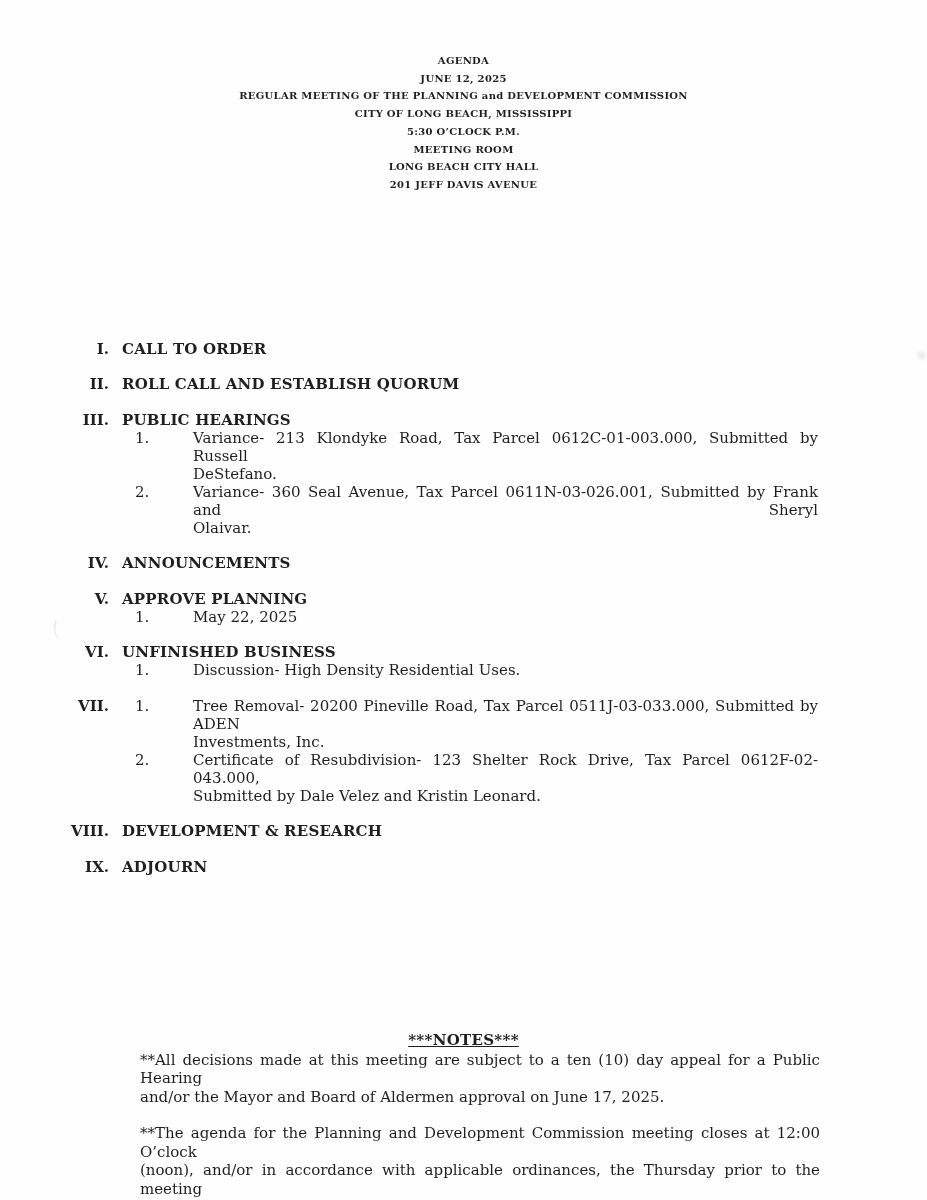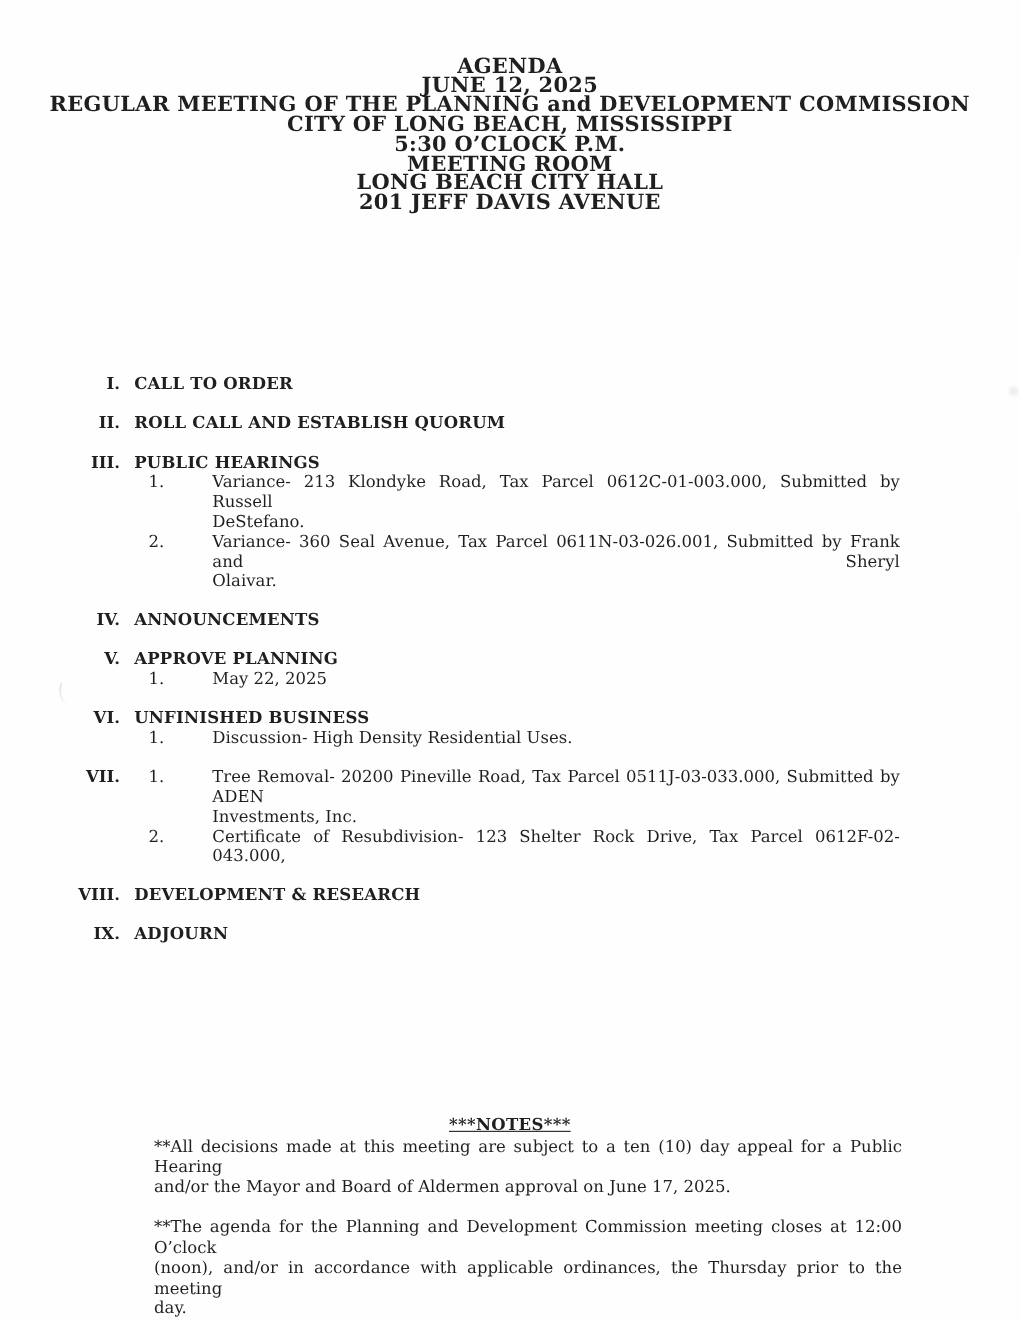--- a/index.html
+++ b/index.html
@@ -14,21 +14,21 @@
     background: #fefefe;
     overflow: hidden;
     font-family: "DejaVu Serif", "Liberation Serif", serif;
     color: #1f1f1f;
   }
   
   .doc-header {
     padding-top: 52px;
     text-align: center;
     font-weight: bold;
-    font-size: 19px;
+    font-size: 10px;
     line-height: 17.7px;
     letter-spacing: 0.3px;
   }
   
   .agenda {
     margin-top: 146px;
     padding-left: 57px;
     width: 761px; 
     font-size: 15px;
     line-height: 18px;
@@ -199,20 +199,21 @@
             <div class="item-number">1.</div>
             <div class="item-body">
               <div class="line-justify">Tree Removal- 20200 Pineville Road, Tax Parcel 0511J-03-033.000, Submitted by ADEN</div>
               <div class="line-left">Investments, Inc.</div>
             </div>
           </div>
           <div class="agenda-item">
             <div class="item-number">2.</div>
             <div class="item-body">
               <div class="line-justify">Certificate of Resubdivision- 123 Shelter Rock Drive, Tax Parcel 0612F-02-043.000,</div>
+              <div class="line-left">Submitted by Dale Velez and Kristin Leonard.</div>
             </div>
           </div>
         </div>
       </div>
       <div class="section">
         <div class="section-numeral">VIII.</div>
         <div class="section-content">
           <div class="section-title">DEVELOPMENT &amp; RESEARCH</div>
         </div>
       </div>

